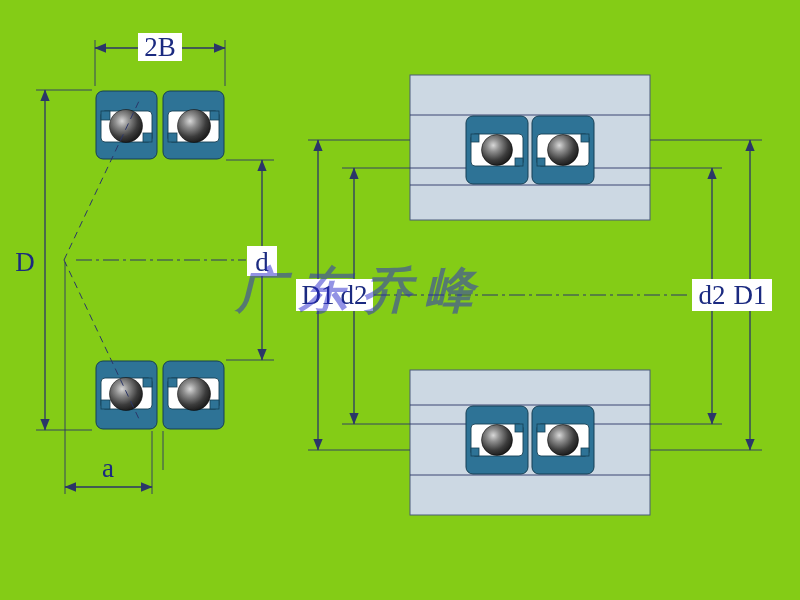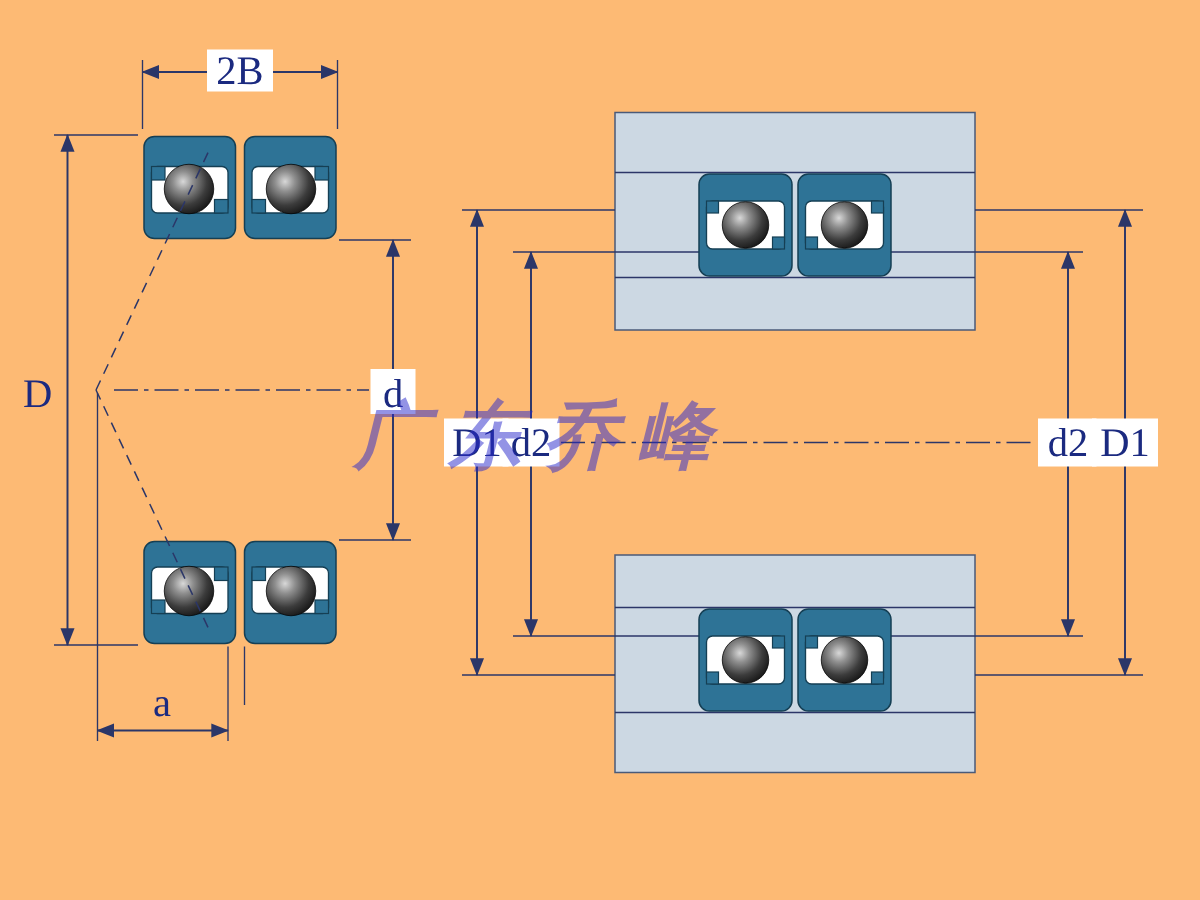--- a/index.html
+++ b/index.html
@@ -1,16 +1,16 @@
 <!DOCTYPE html>
 <html><head>
 <meta charset="utf-8">
 <style>
   html,body { margin:0; padding:0; background:#fff; }
-  .stage { position:relative; width:800px; height:600px; background:#fdba74; overflow:hidden;
+  .stage { position:relative; width:800px; height:600px; background:#84cc16; overflow:hidden;
            font-family:"Liberation Sans", sans-serif; }
   svg { position:absolute; left:0; top:0; }
 
   .ring    { fill:#2e7396; stroke:#153f54; stroke-width:1; }
   .tab     { fill:#2e7396; stroke:#153f54; stroke-width:0.8; }
   .raceway { fill:#ffffff; stroke:#153f54; stroke-width:0.9; }
   .housing { fill:#ccd8e3; stroke:#4a5a78; stroke-width:1; }
   .ball    { fill:url(#ballGrad); stroke:#000; stroke-width:0.5; }
 
   .dim  { stroke:#2b3668; stroke-width:1.3; fill:none; }

